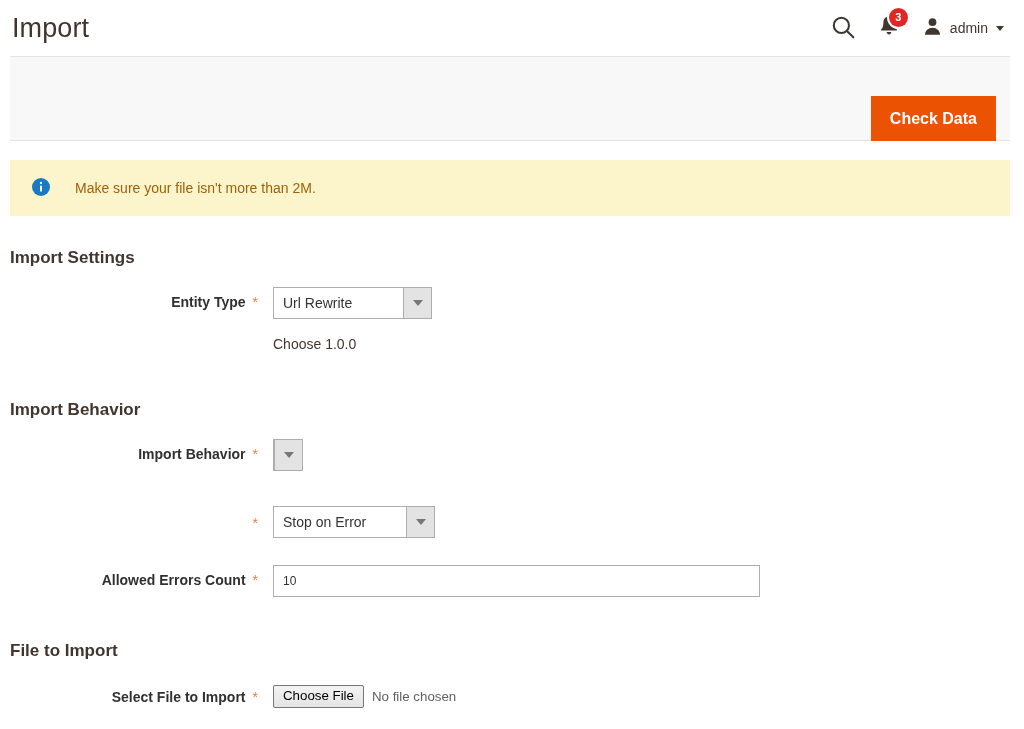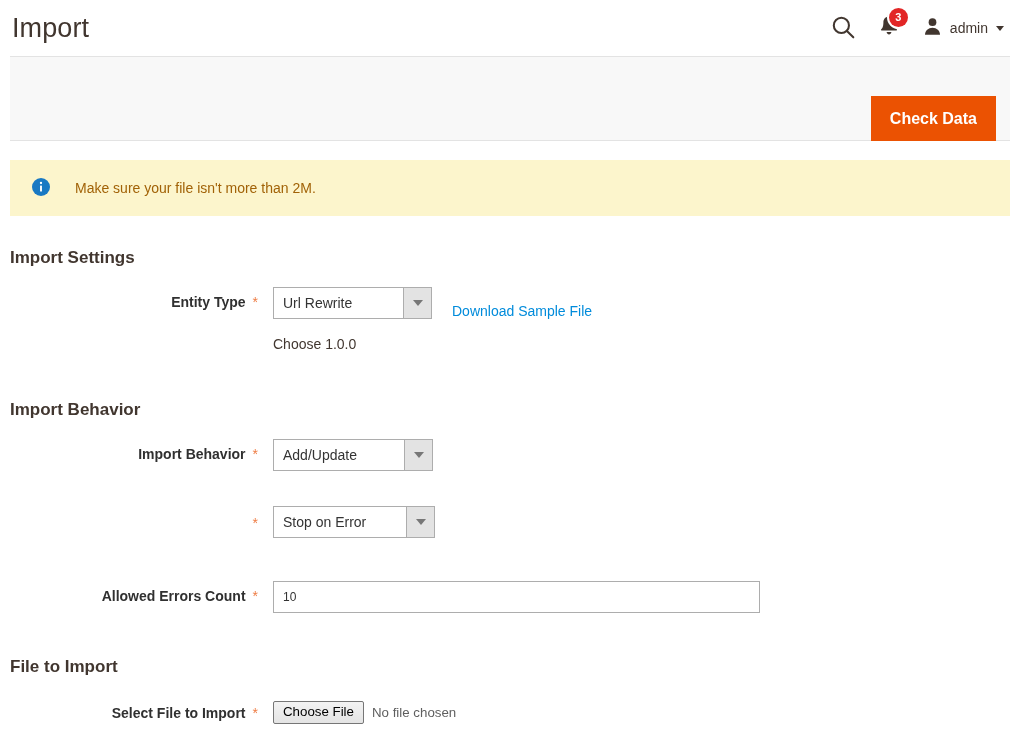--- a/index.html
+++ b/index.html
@@ -174,21 +174,21 @@
   .req-asterisk {
     color: #e22626;
     color: #ee7c44;
     font-size: 14px;
     font-weight: normal;
     margin-left: 7px;
   }
   .field-control {
     padding-left: 15px;
     display: flex;
-    align-items: flex-end;
+    align-items: center;
     flex-wrap: wrap;
   }
 
   
   .select-ui {
     display: inline-flex;
     align-items: stretch;
     height: 32px;
     border: 1px solid #adadad;
     background: #ffffff;
@@ -348,37 +348,35 @@
       <div class="field-label">
         <span>Entity Type</span><span class="req-asterisk">*</span>
       </div>
       <div class="field-control">
         <div class="select-ui sel-entity">
           <span class="sel-value">Url Rewrite</span>
           <span class="sel-arrow">
               <i></i>
             </span>
         </div>
-        <a class="download-link">Download Sample File</a>
       </div>
     </div>
 
     <div class="version-note">Choose 1.0.0</div>
   </fieldset>
 
   <fieldset class="fieldset fieldset-behavior">
     <div class="legend">Import Behavior</div>
 
     <div class="field">
       <div class="field-label">
         <span>Import Behavior</span><span class="req-asterisk">*</span>
       </div>
       <div class="field-control">
         <div class="select-ui sel-behavior">
-          <span class="sel-value">Add/Update</span>
           <span class="sel-arrow">
               <i></i>
             </span>
         </div>
       </div>
     </div>
 
     <div class="field" style="margin-top:35px;">
       <div class="field-label" style="padding-top:9px;">
         <span class="req-asterisk">*</span>
@@ -386,21 +384,21 @@
       <div class="field-control">
         <div class="select-ui sel-error">
           <span class="sel-value">Stop on Error</span>
           <span class="sel-arrow">
               <i></i>
             </span>
         </div>
       </div>
     </div>
 
-    <div class="field" style="margin-top:43px;">
+    <div class="field" style="margin-top:27px;">
       <div class="field-label">
         <span>Allowed Errors Count</span><span class="req-asterisk">*</span>
       </div>
       <div class="field-control">
         <input class="input-text" type="text" value="10" style="">
       </div>
     </div>
   </fieldset>
 
   <fieldset class="fieldset fieldset-file">

